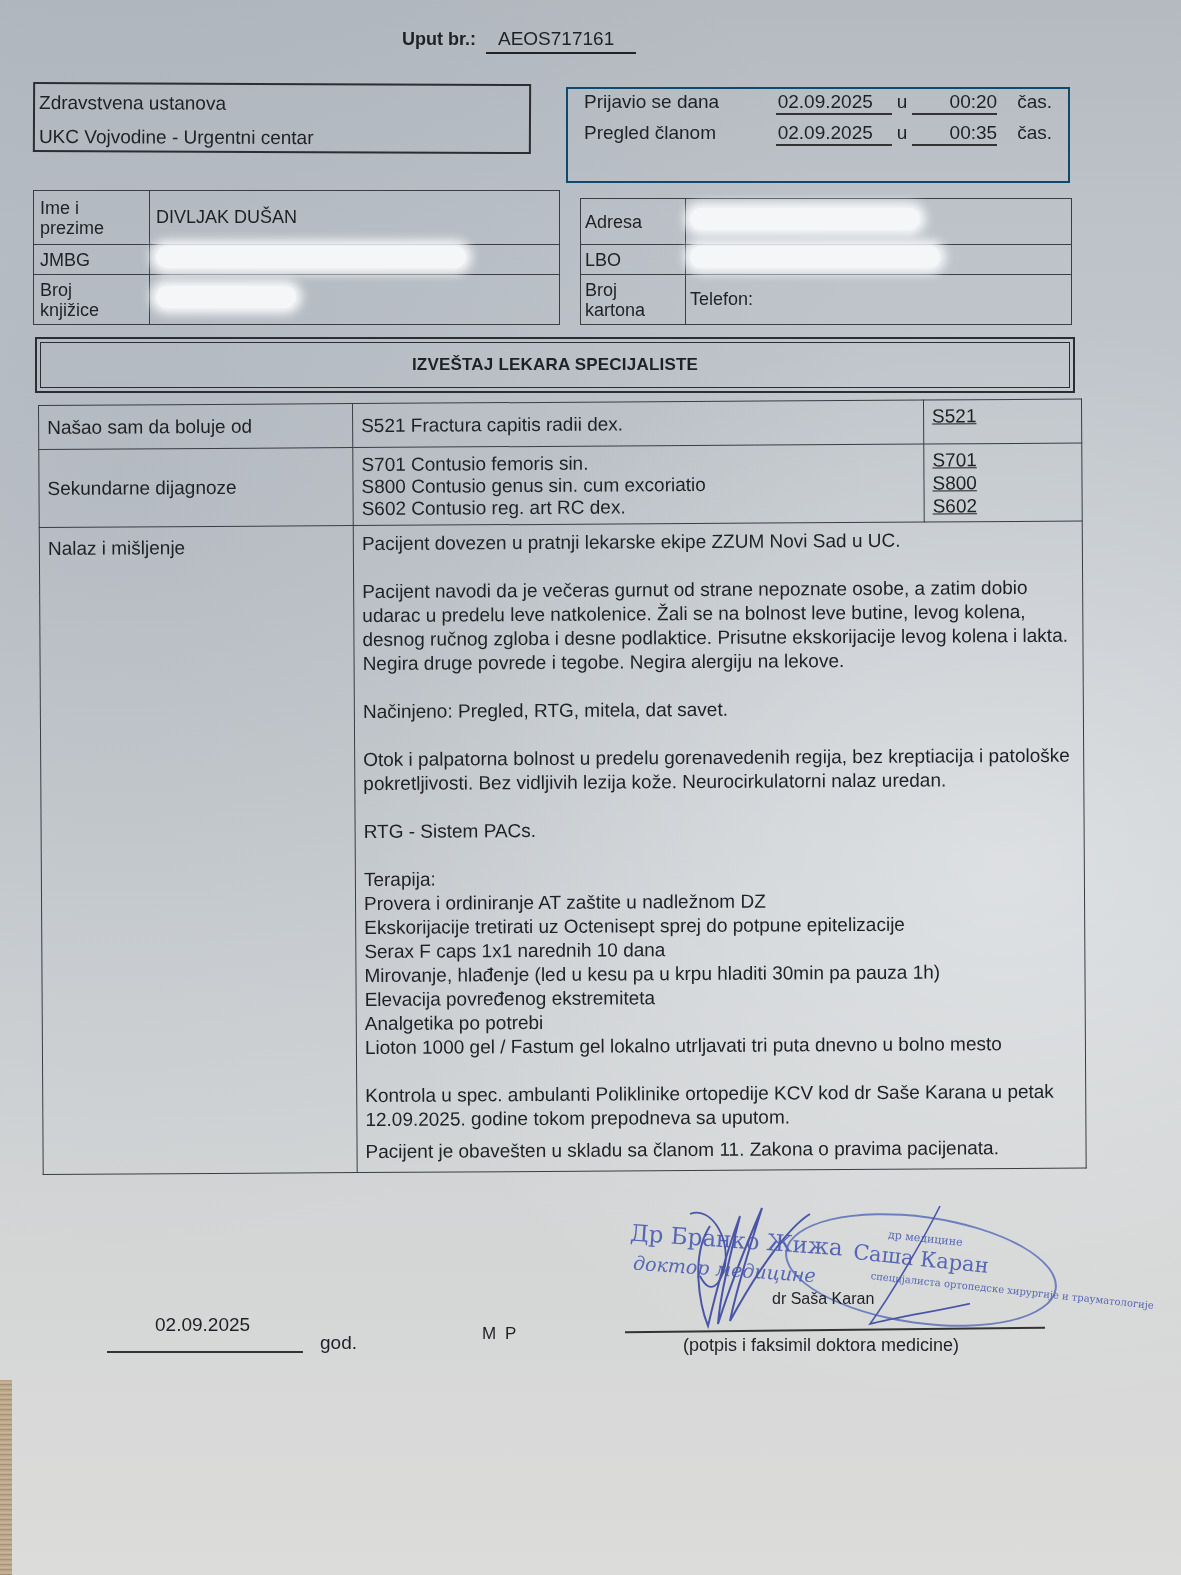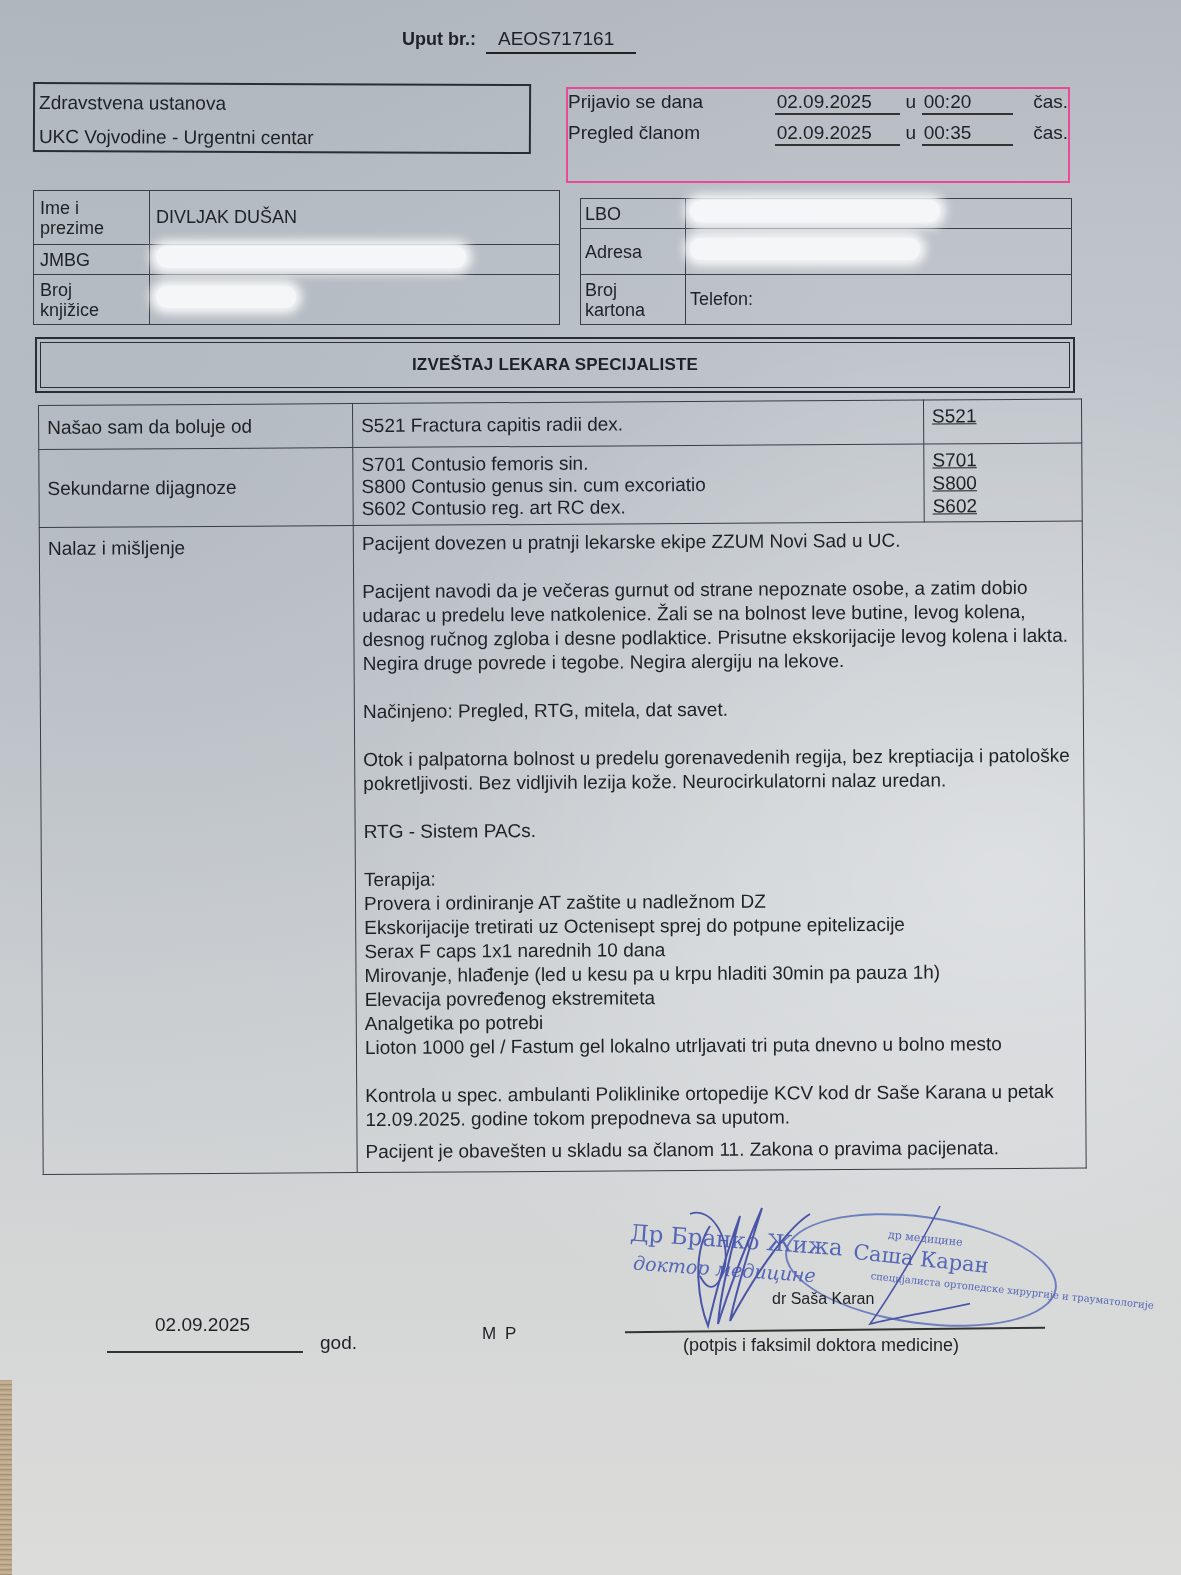--- a/index.html
+++ b/index.html
@@ -26,26 +26,26 @@
 
     
     .uput { left: 402px; top: 28px; font-size: 18px; display: flex; align-items: baseline; gap: 10px; }
     .uput .lbl { font-weight: bold; }
     .uput .val { font-size: 19px; border-bottom: 2px solid #222; padding: 0 12px 2px 12px; width: 150px; }
 
     
     .inst { left: 33px; top: 83px; width: 498px; height: 70px; border: 2px solid #2a2d33; padding: 2px 4px; font-size: 19px; line-height: 34px; transform: rotate(0.25deg); }
 
     
-    .timebox { left: 566px; top: 87px; width: 504px; height: 96px; border: 2px solid #ec4899; font-size: 19px; padding: 2px 0; }
+    .timebox { left: 566px; top: 87px; width: 504px; height: 96px; border: 2px solid #0c4a6e; font-size: 19px; padding: 2px 16px; }
     .trow { display: flex; align-items: baseline; height: 31px; }
     .trow .tl { width: 208px; }
     .trow .td { width: 126px; border-bottom: 2px solid #333; text-align: left; padding-left: 2px; }
     .trow .tu { width: 22px; text-align: center; }
-    .trow .tt { width: 92px; border-bottom: 2px solid #333; padding-left: 2px; }
+    .trow .tt { width: 92px; border-bottom: 2px solid #333; padding-left: 2px; text-align: right; }
     .trow .tc { margin-left: 20px; }
 
     
     table { border-collapse: collapse; }
     .ptab { left: 33px; top: 190px; width: 527px; font-size: 18px; }
     .ptab td { border: 1.5px solid #3a3d44; padding: 1px 6px; vertical-align: middle; }
     .ptab td.k { width: 116px; line-height: 20px; }
     .redact {
       display: inline-block; height: 22px; border-radius: 11px;
       background: #f4f6f8; box-shadow: 0 0 10px 6px #f4f6f8;
@@ -136,27 +136,27 @@
       <div>Broj</div>
       <div>knjižice</div>
     </td>
     <td><span class="redact" style="width:140px"></span></td>
   </tr>
 </tbody>
   </table>
 
 <table class="abs atab">
   <tbody>
-      <tr style="height:28px">
+      <tr style="height:46px">
+    <td class="k">Adresa</td>
+    <td><span class="redact" style="width:230px"></span></td>
+  </tr>
+  <tr style="height:28px">
     <td class="k">LBO</td>
     <td><span class="redact" style="width:250px"></span></td>
-  </tr>
-  <tr style="height:46px">
-    <td class="k">Adresa</td>
-    <td><span class="redact" style="width:230px"></span></td>
   </tr>
   <tr style="height:50px">
     <td class="k">
       <div>Broj</div>
       <div>kartona</div>
     </td>
     <td style="text-align:left">
       <span>Telefon:</span>
     </td>
   </tr>

